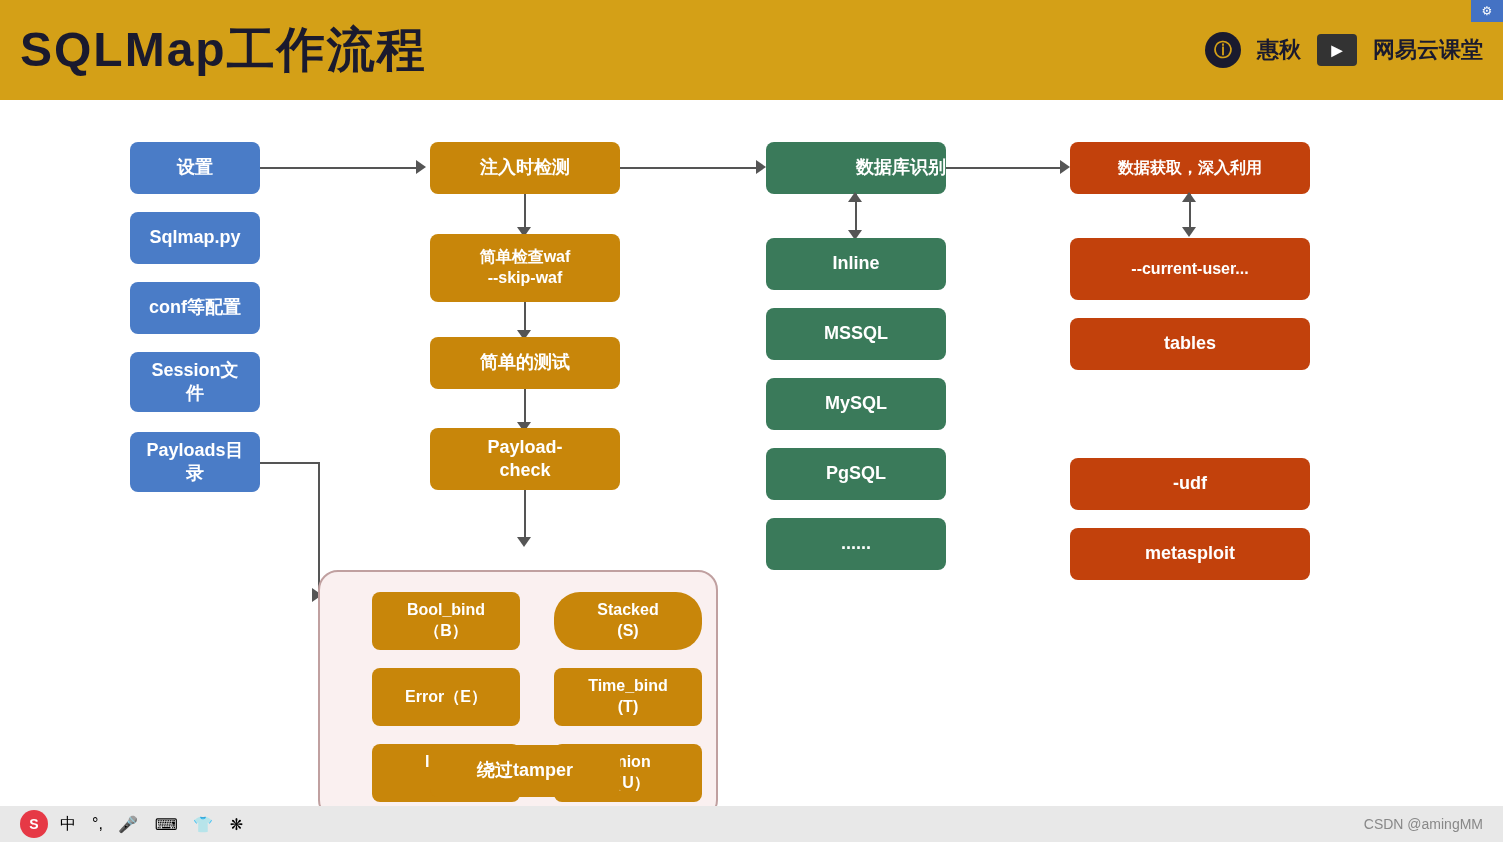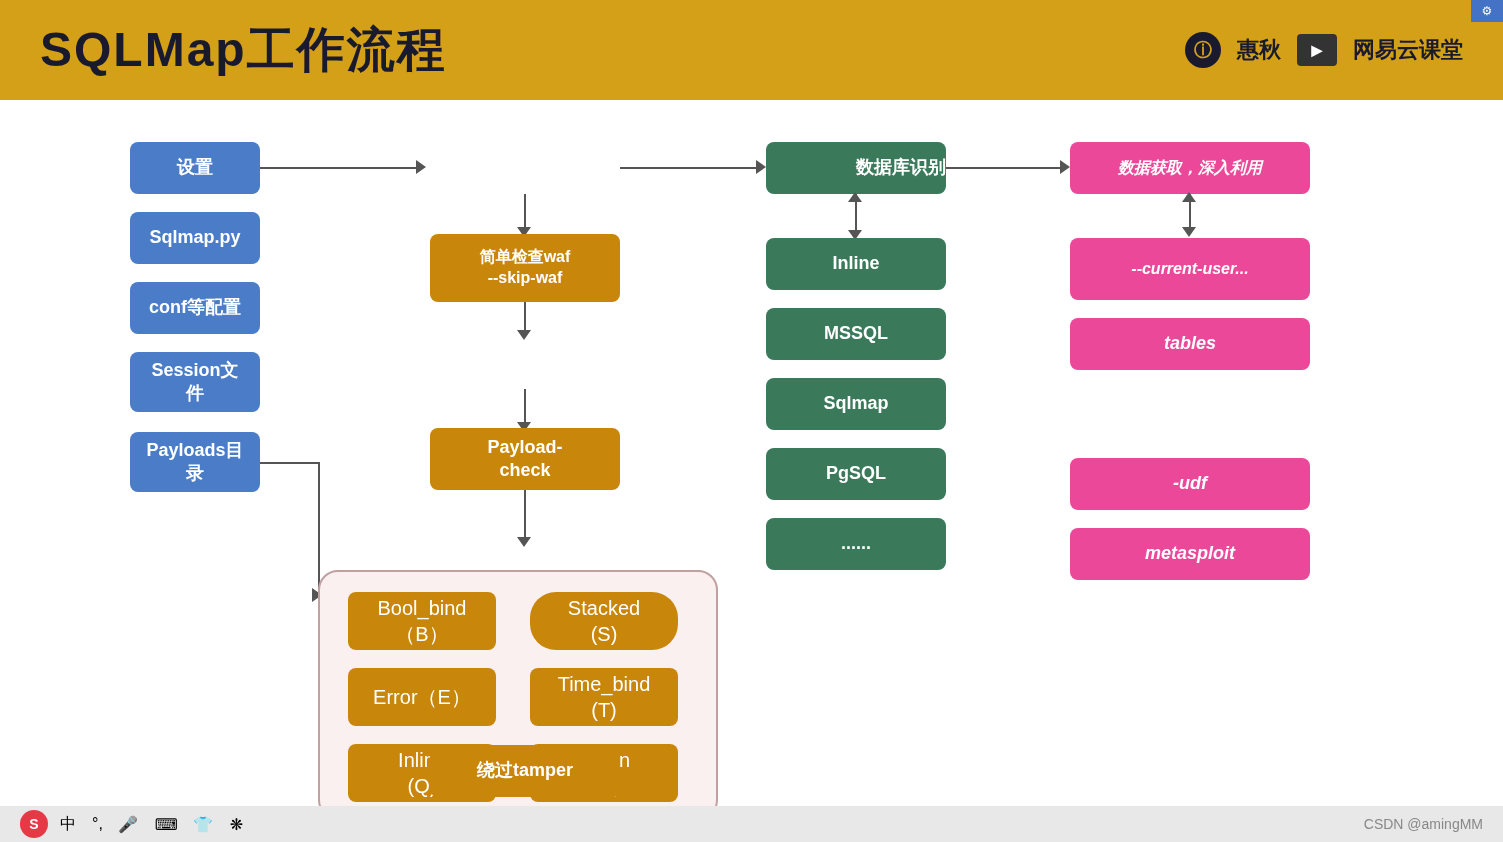--- a/index.html
+++ b/index.html
@@ -13,21 +13,21 @@
     }
 
     
     .header {
       background: #d4a017;
       width: 100%;
       height: 100px;
       display: flex;
       align-items: center;
       justify-content: space-between;
-      padding: 0 40px;
+      padding: 0 20px;
     }
     .header-title {
       color: #1a1a2e;
       font-size: 48px;
       font-weight: 900;
       letter-spacing: 2px;
     }
     .header-logo {
       display: flex;
       align-items: center;
@@ -97,23 +97,22 @@
     }
 
     
     .box-green {
       background: #3a7a5a;
       color: white;
     }
 
     
     .box-gray {
-      background: #ec4899;
-      color: white;
-      font-style: italic;
+      background: #c2410c;
+      color: white;
     }
 
     
     .payload-group {
       position: absolute;
       border: 2px solid #c0a0a0;
       border-radius: 20px;
       background: #faf0f0;
       width: 400px;
       height: 250px;
@@ -124,25 +123,26 @@
     
     .box-orange-sm {
       background: #c8860a;
       color: white;
       border-radius: 8px;
       width: 148px;
       height: 58px;
       display: flex;
       align-items: center;
       justify-content: center;
-      font-size: 20px;
-      font-weight: normal;
+      font-size: 16px;
+      font-weight: bold;
       text-align: center;
       line-height: 1.3;
       position: absolute;
+      margin-left: 24px;
     }
 
     
     .vline {
       position: absolute;
       width: 2px;
       background: #555;
     }
     .hline {
       position: absolute;
@@ -261,32 +261,38 @@
 件</span>
   </div>
   <div class="box box-blue" style="left:130px; top:332px; height:60px;align-items:center;">
     <span style="white-space:pre-line;">Payloads目
 录</span>
   </div>
 
   <div class="hline" style="left:260px; top:67px; width:160px;"></div>
   <div class="arrowhead-right" style="left:416px; top:60px;"></div>
 
+  <div class="box box-orange" style="left:430px; top:42px; width:190px; height:52px;">
+    <span>注入时检测</span>
+  </div>
 
   <div class="vline" style="left:524px; top:94px; height:36px;"></div>
   <div class="arrowhead-down" style="left:517px; top:127px;"></div>
 
   <div class="box box-orange" style="left:430px; top:134px; width:190px; height:68px;">
     <span style="white-space:pre-line; font-size:16px;">简单检查waf
 --skip-waf</span>
   </div>
 
   <div class="vline" style="left:524px; top:202px; height:30px;"></div>
   <div class="arrowhead-down" style="left:517px; top:230px;"></div>
 
+  <div class="box box-orange" style="left:430px; top:237px; width:190px; height:52px;">
+    <span>简单的测试</span>
+  </div>
 
   <div class="vline" style="left:524px; top:289px; height:36px;"></div>
   <div class="arrowhead-down" style="left:517px; top:322px;"></div>
 
   <div class="box box-orange" style="left:430px; top:328px; width:190px; height:62px;">
     <span style="white-space:pre-line;">Payload-
 check</span>
   </div>
 
   <div class="vline" style="left:524px; top:390px; height:50px;"></div>
@@ -345,21 +351,21 @@
 
   <div class="box box-green" style="left:766px; top:138px; width:180px; height:52px;">
     <span>Inline</span>
   </div>
 
   <div class="box box-green" style="left:766px; top:208px; width:180px; height:52px;">
     <span>MSSQL</span>
   </div>
 
   <div class="box box-green" style="left:766px; top:278px; width:180px; height:52px;">
-    <span>Sqlmap</span>
+    <span>MySQL</span>
   </div>
 
   <div class="box box-green" style="left:766px; top:348px; width:180px; height:52px;">
     <span>PgSQL</span>
   </div>
 
   <div class="box box-green" style="left:766px; top:418px; width:180px; height:52px;">
     <span>......</span>
   </div>
 

